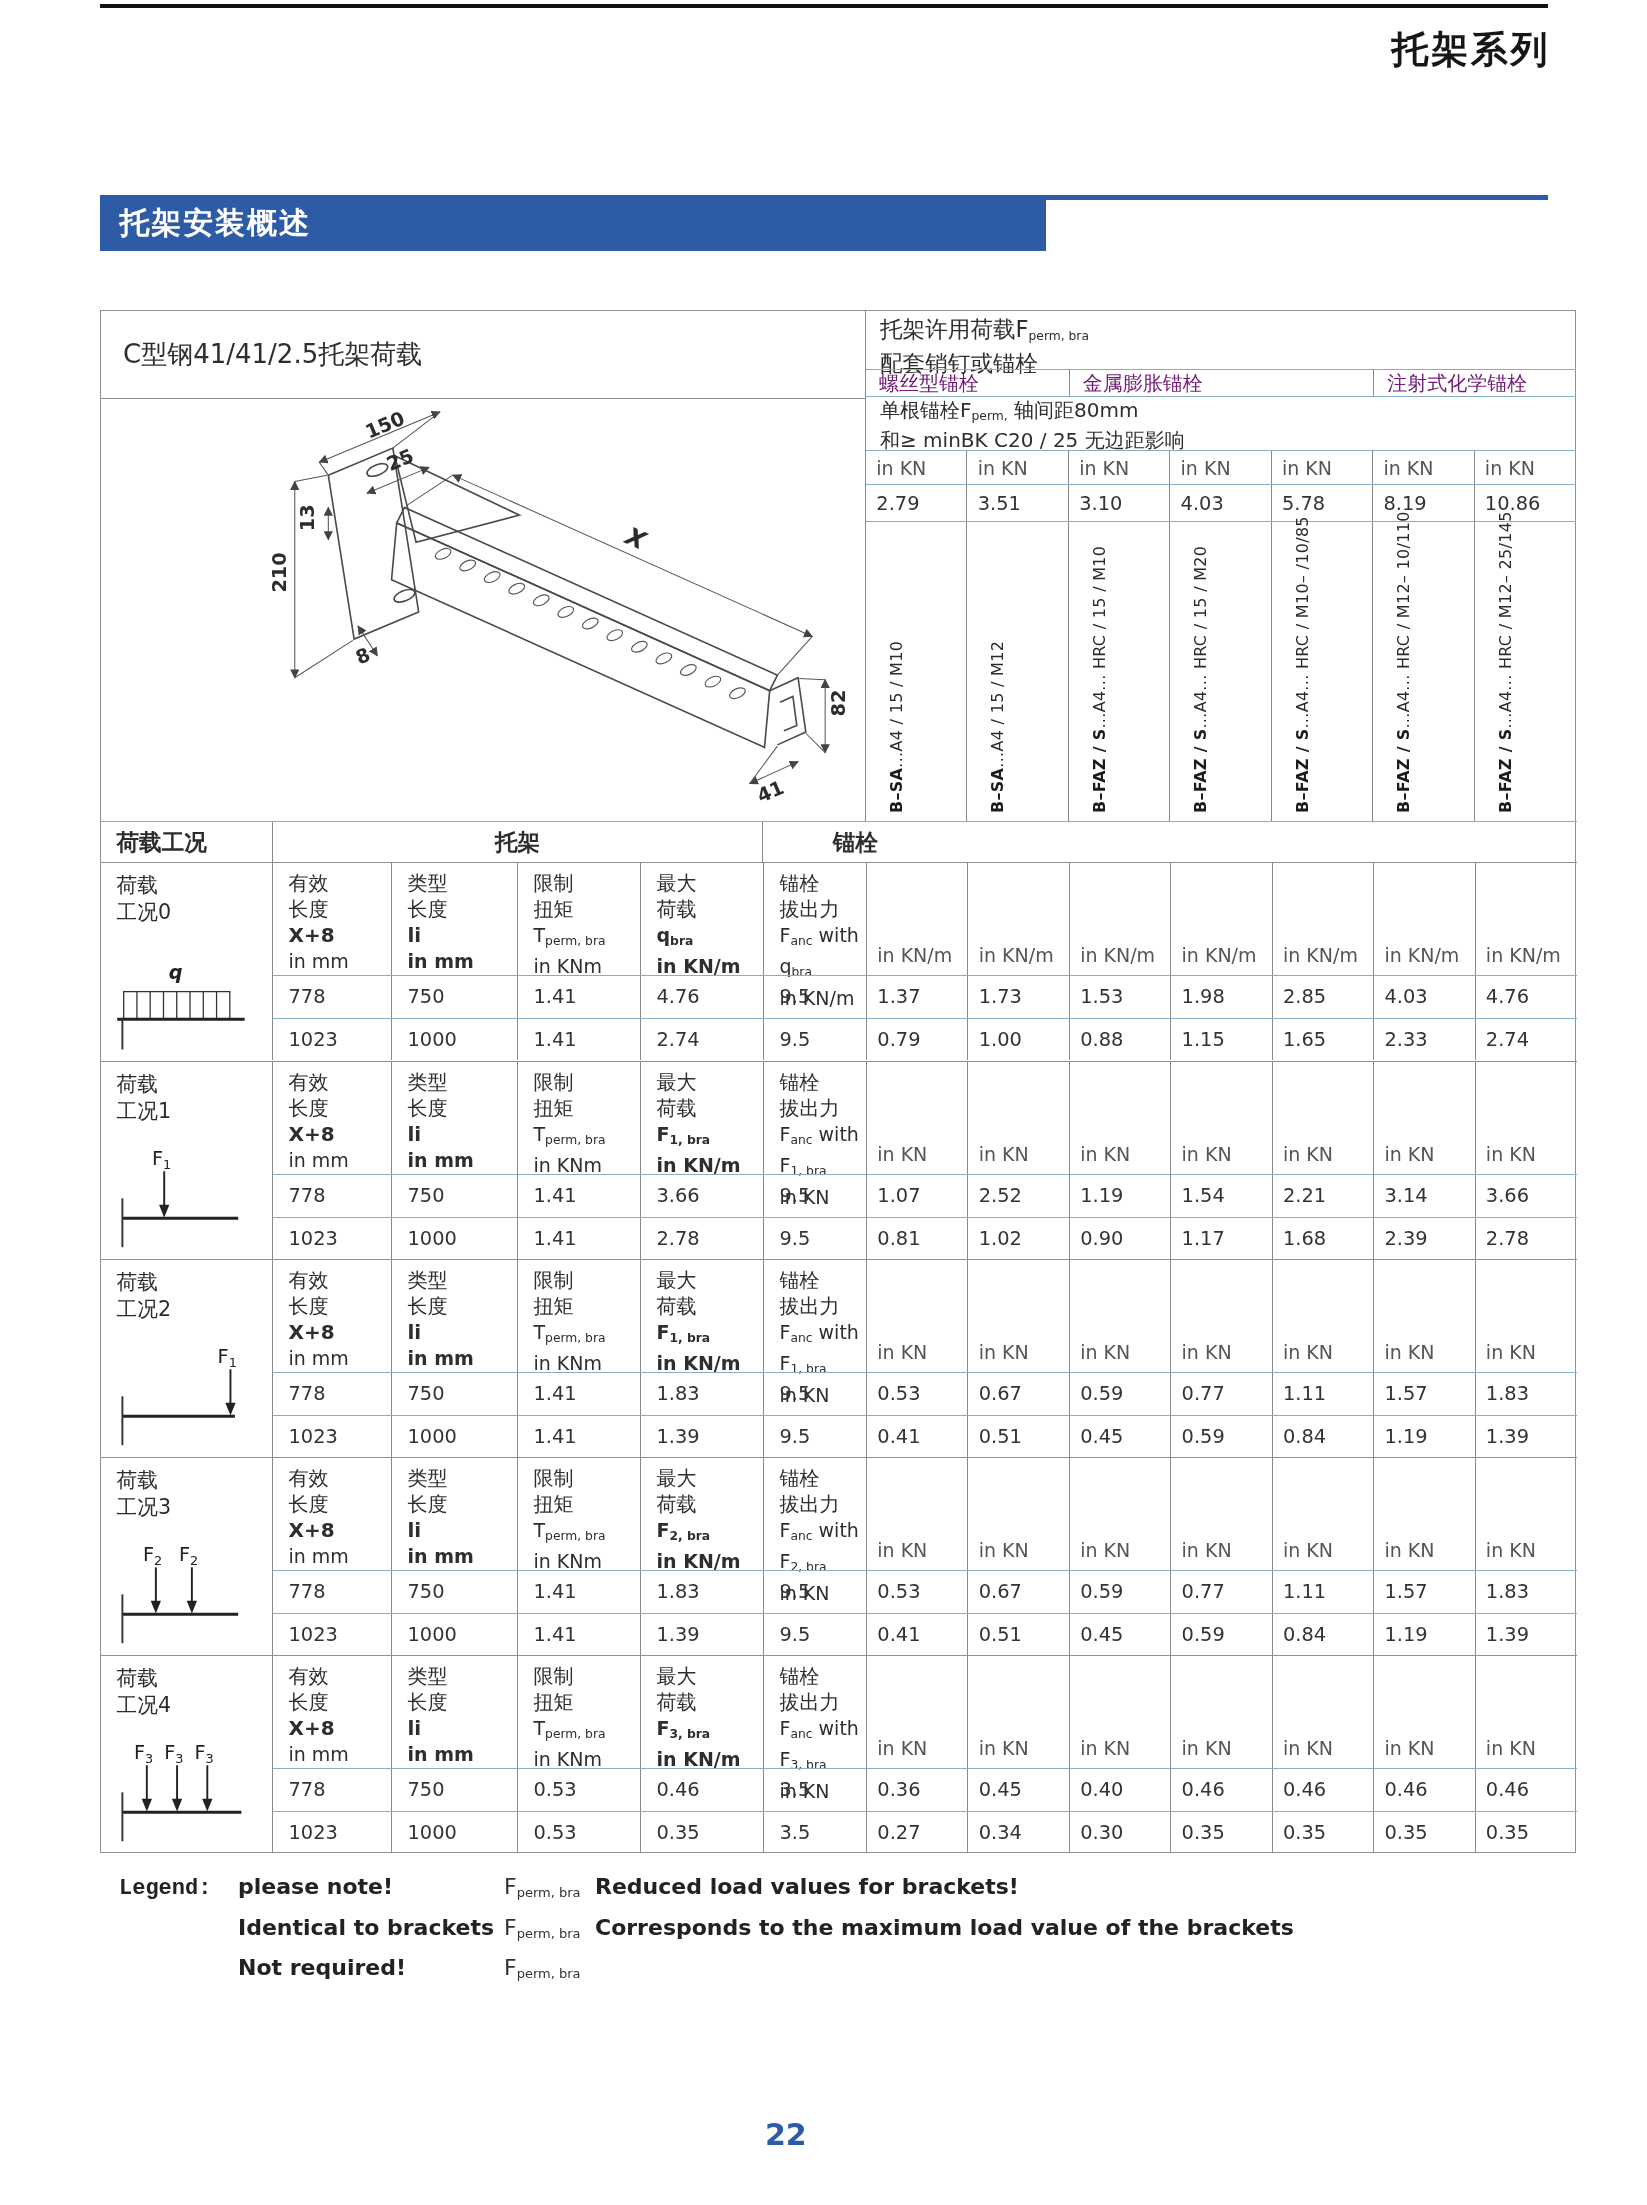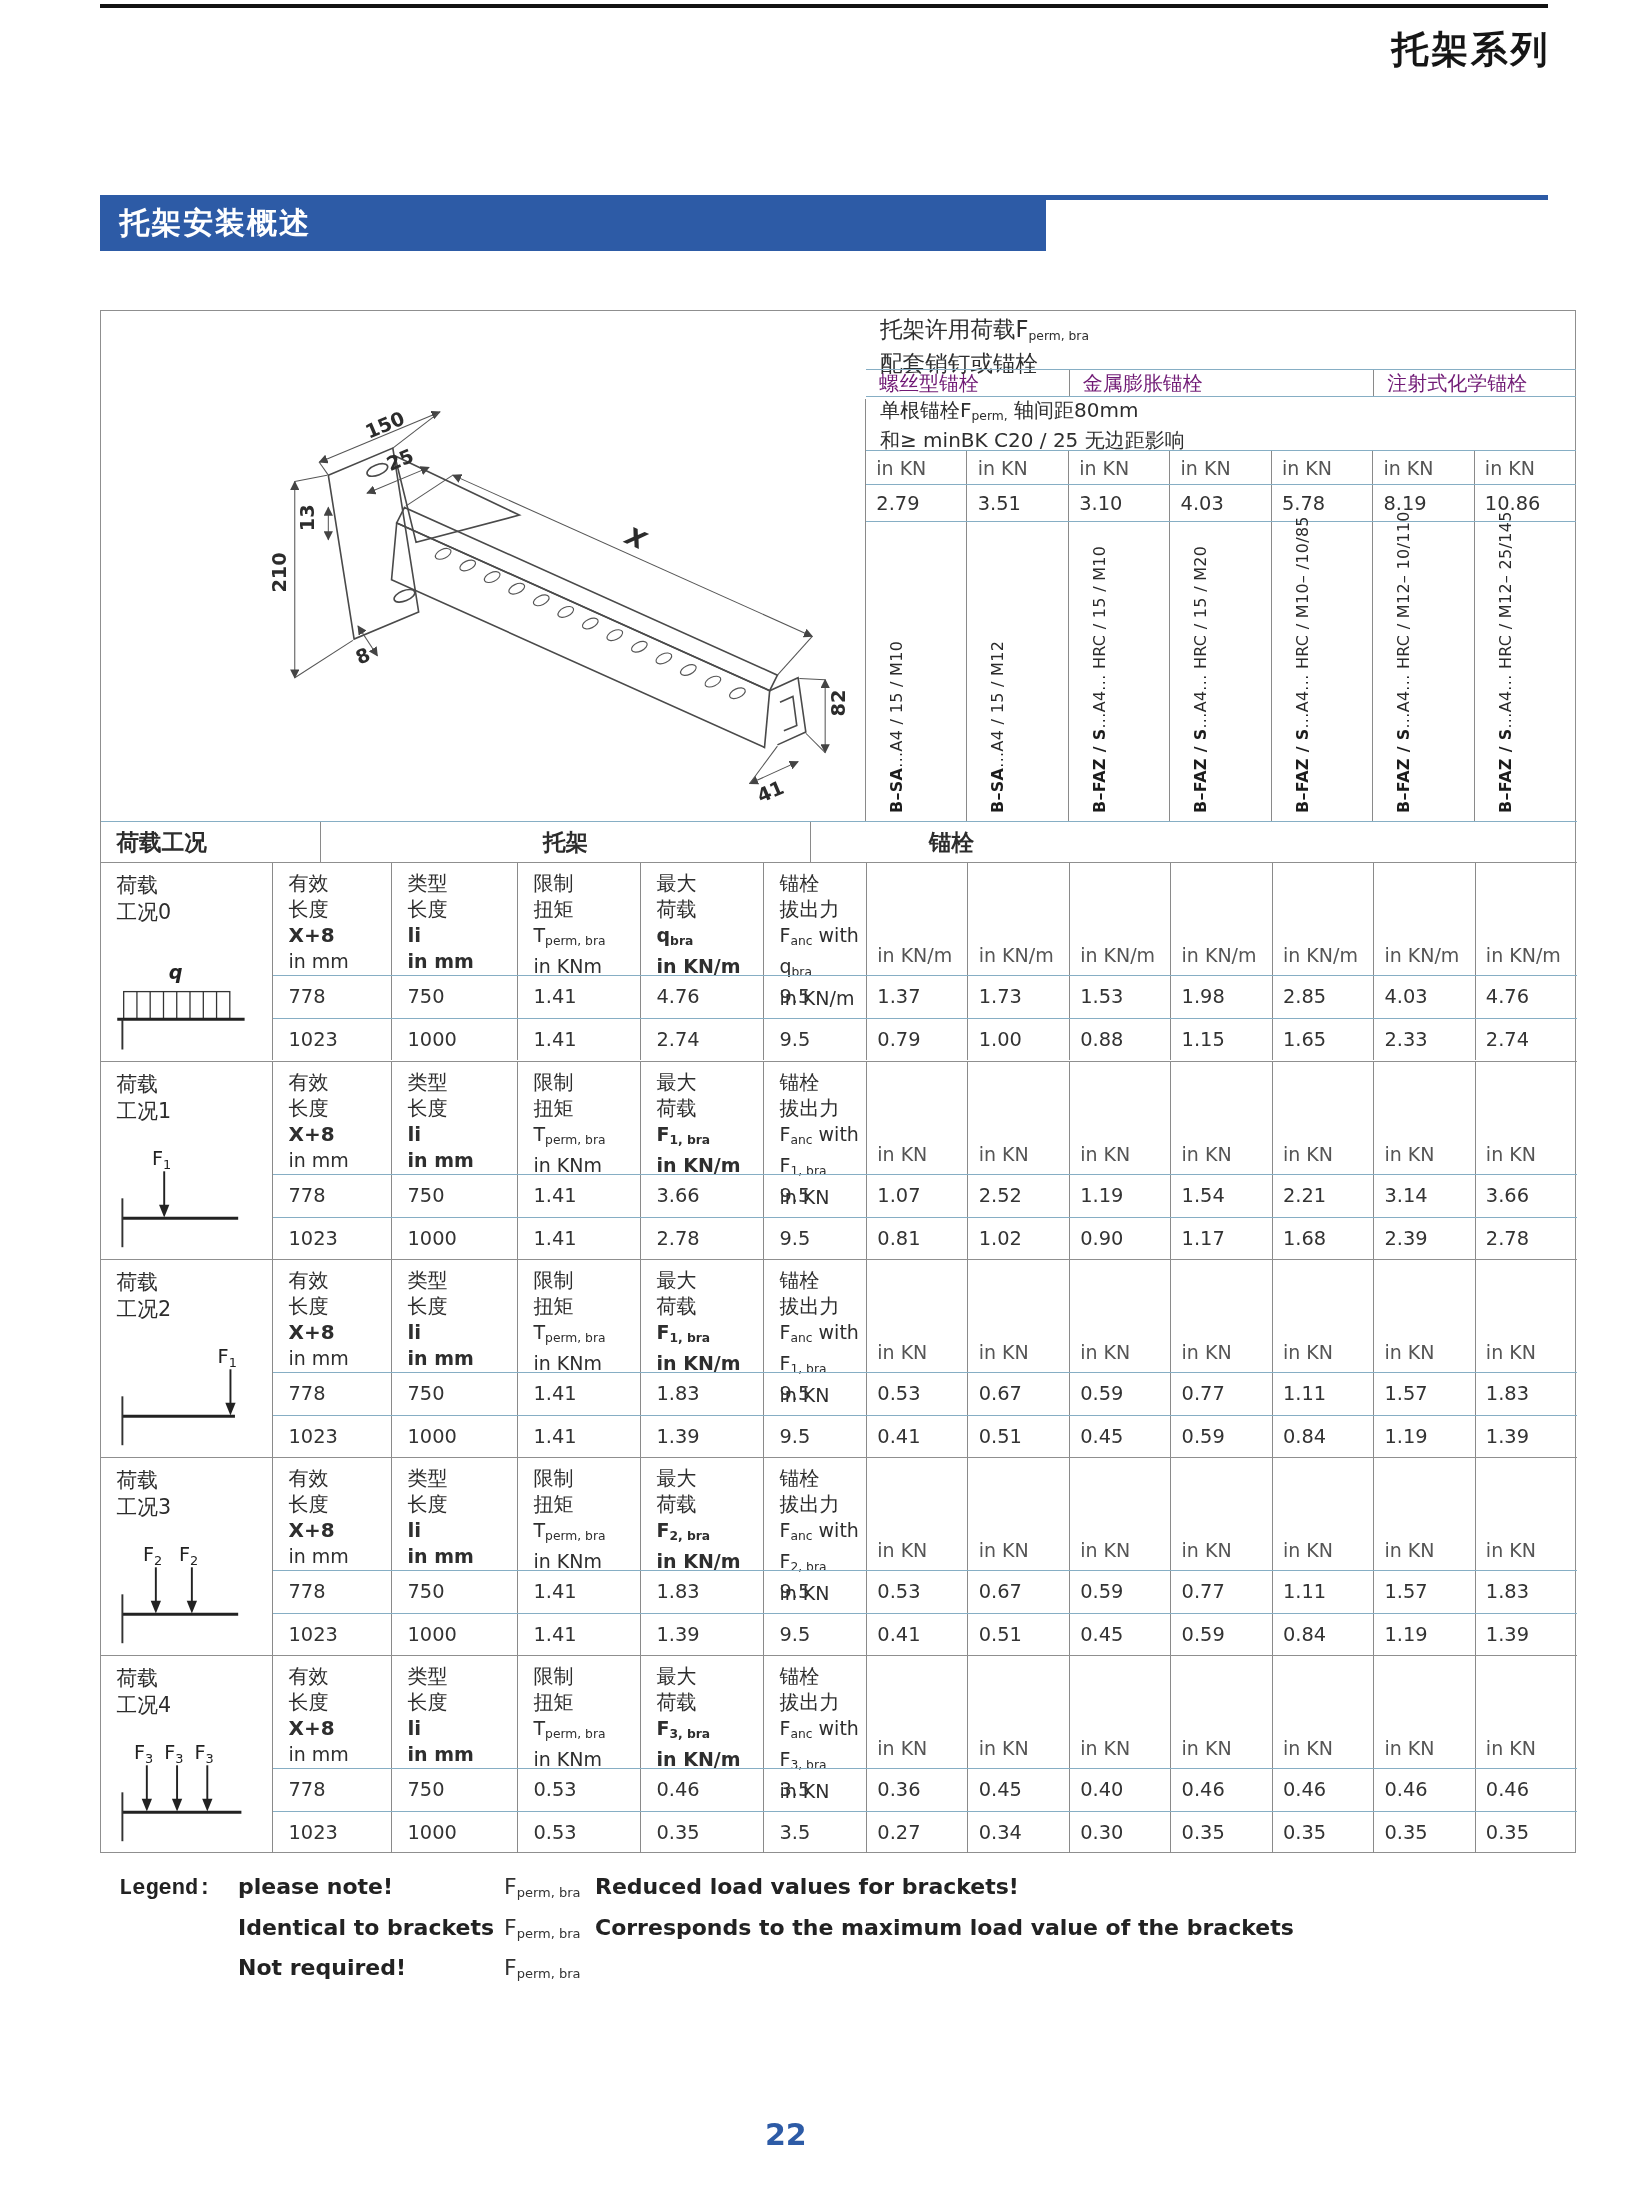--- a/index.html
+++ b/index.html
@@ -38,21 +38,21 @@
   #r-caps{left:765px;top:173px;width:710px;height:37px;border-top:1.3px solid #86aec4;display:grid;grid-template-columns:repeat(7,1fr);}
   #r-caps .dcell{display:flex;align-items:center;padding-left:10.3px;font-size:19.4px;color:#333;border-right:1.3px solid #8a8a8a;box-sizing:border-box;}
   #r-caps .dcell:last-child{border-right:none;}
   #r-vlabs{left:765px;top:210px;width:710px;height:300px;border-top:1.3px solid #86aec4;display:grid;grid-template-columns:repeat(7,1fr);}
   .vcell{position:relative;border-right:1.3px solid #8a8a8a;box-sizing:border-box;}
   .vcell:last-child{border-right:none;}
   .vlab{position:absolute;left:calc(50% - 10.3px);bottom:7.7px;transform-origin:left bottom;transform:rotate(-90deg);
         white-space:nowrap;font-size:16px;color:#2b2b2b;letter-spacing:0.3px;}
   .vlab .vb{font-weight:700;color:#1c1c1c;}
 
-  #r-ghead{left:0;top:510px;width:1476px;height:41px;border-top:1.3px solid #86aec4;display:flex;font-size:22.6px;font-weight:600;color:#2c2c2c;gap:48px;}
+  #r-ghead{left:0;top:510px;width:1476px;height:41px;border-top:1.3px solid #86aec4;display:flex;font-size:22.6px;font-weight:600;color:#2c2c2c;}
   #r-ghead .gh1{width:171px;display:flex;align-items:center;padding-left:15.5px;box-sizing:border-box;}
   #r-ghead .gh2{width:491px;display:flex;align-items:center;justify-content:center;border-left:1.3px solid #8a8a8a;border-right:1.3px solid #8a8a8a;box-sizing:border-box;}
   #r-ghead .gh3{flex:1;display:flex;align-items:center;padding-left:70px;box-sizing:border-box;}
 
   
   .sec{position:absolute;left:0;width:1476px;height:198px;border-top:1.3px solid #8f8f8f;display:flex;box-sizing:border-box;}
   .sec .case{width:171px;position:relative;padding:9px 0 0 15.5px;box-sizing:border-box;}
   .sec .case .cl{font-size:20.7px;line-height:26.5px;color:#2c2c2c;}
   .sec .case svg{position:absolute;left:7.7px;top:72px;}
   .sec .body{flex:1;display:flex;flex-direction:column;border-left:1.3px solid #8a8a8a;box-sizing:border-box;}
@@ -94,20 +94,21 @@
 
 <div class="abs" id="topline"></div>
 <div class="abs" id="page-title">托架系列</div>
 <div class="abs" id="bluebar">
   <span class="t">托架安装概述</span>
 </div>
 <div class="abs" id="blueline"></div>
 
 <div class="abs" id="tbl">
 
+  <div class="cell" id="c-title">C型钢41/41/2.5托架荷载</div>
 
   <div class="cell" id="c-draw">
     <svg viewBox="0 0 1185 654" width="765" height="422">
       <defs>
         <marker id="ar" viewBox="0 0 10 10" refX="9" refY="5" markerWidth="9" markerHeight="9" orient="auto-start-reverse">
           <path d="M0,0 L10,5 L0,10 z" fill="#444"></path>
         </marker>
       </defs>
       <g stroke="#4a4a4a" stroke-width="2.5" fill="none">
         <polygon points="352,118 452,76 492,330 392,372"></polygon>

